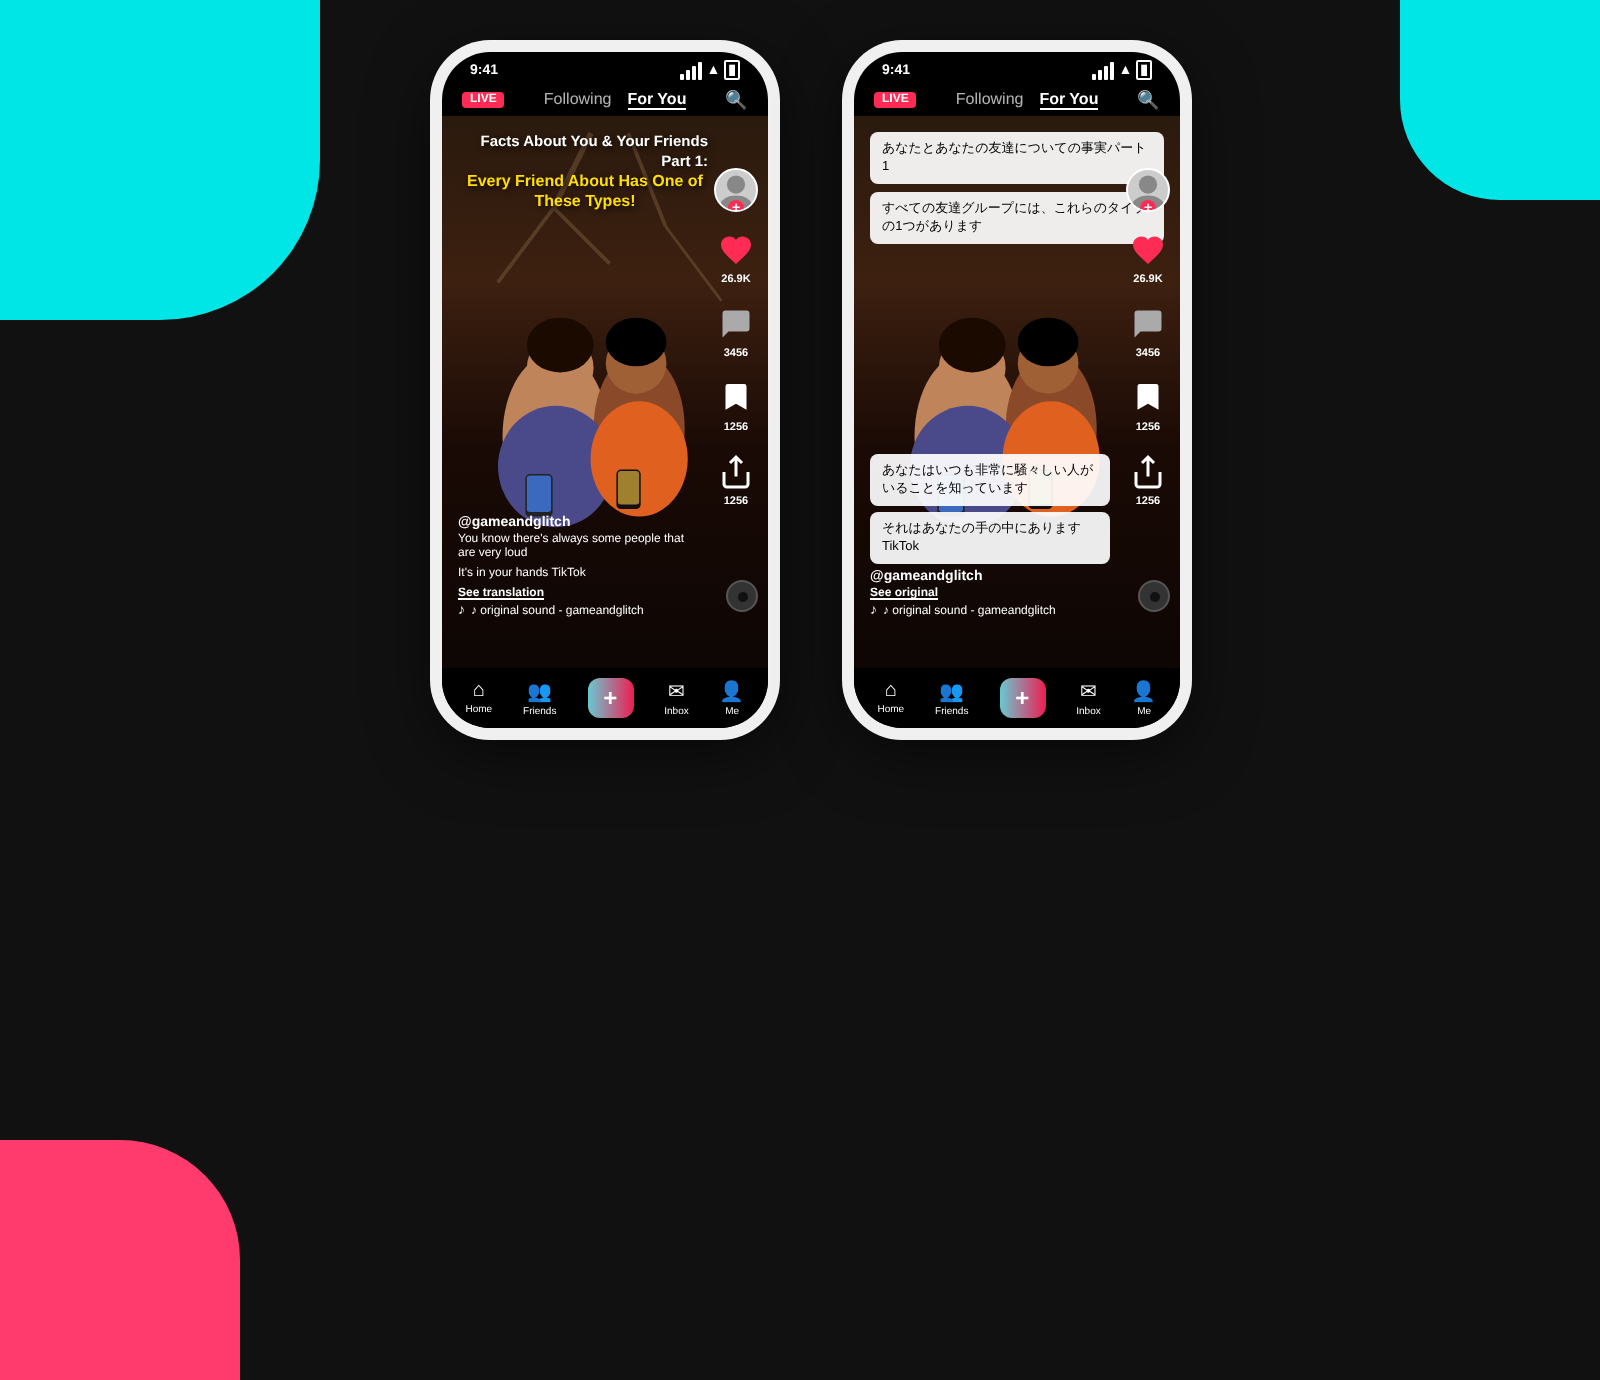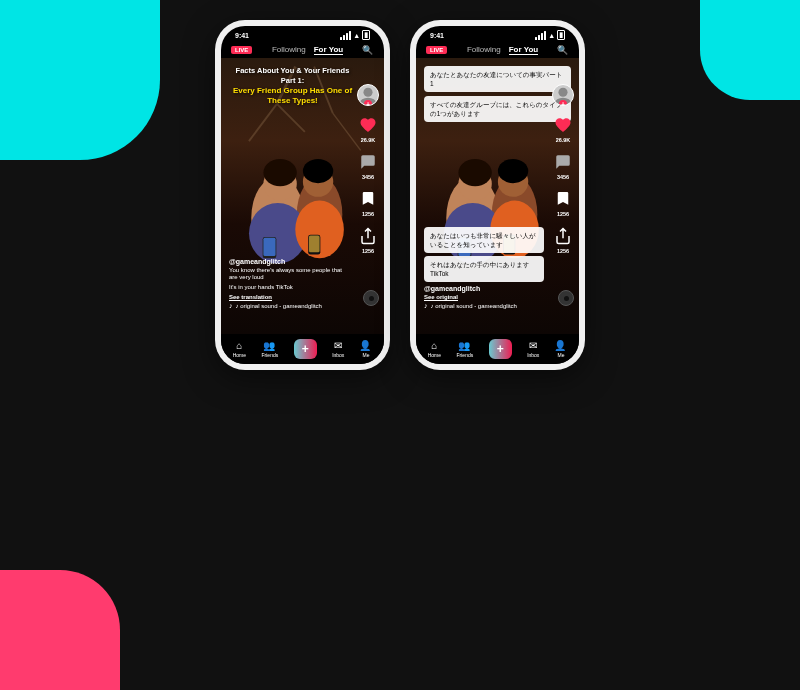--- a/index.html
+++ b/index.html
@@ -46,20 +46,21 @@
 
     
     .phone {
       width: 175px;
       height: 350px;
       background: #f0f0f0;
       border-radius: 30px;
       padding: 6px;
       box-shadow: 0 8px 30px rgba(0,0,0,0.5);
       position: relative;
+      margin-left: 11px;
     }
 
     .phone-inner {
       width: 100%;
       height: 100%;
       background: #000;
       border-radius: 24px;
       overflow: hidden;
       position: relative;
       display: flex;
@@ -169,20 +170,21 @@
       right: 30px;
       text-align: center;
     }
 
     .title-white {
       color: #fff;
       font-size: 7.5px;
       font-weight: 700;
       text-shadow: 1px 1px 3px rgba(0,0,0,0.8);
       line-height: 1.3;
+      text-align: right;
     }
 
     .title-yellow {
       color: #ffde00;
       font-size: 8px;
       font-weight: 800;
       text-shadow: 1px 1px 3px rgba(0,0,0,0.8);
       line-height: 1.3;
     }
 
@@ -440,21 +442,21 @@
           <svg viewBox="0 0 175 100" style="position:absolute;top:0;left:0;width:100%;height:40%;opacity:0.4;">
             <line x1="80" y1="0" x2="60" y2="40" stroke="#8a6a4a" stroke-width="3"></line>
             <line x1="60" y1="40" x2="30" y2="80" stroke="#8a6a4a" stroke-width="2"></line>
             <line x1="60" y1="40" x2="90" y2="70" stroke="#8a6a4a" stroke-width="2"></line>
             <line x1="100" y1="0" x2="120" y2="50" stroke="#8a6a4a" stroke-width="2"></line>
             <line x1="120" y1="50" x2="150" y2="90" stroke="#8a6a4a" stroke-width="1.5"></line>
           </svg>
 
           <div class="title-overlay">
             <div class="title-white">Facts About You &amp; Your Friends Part 1:</div>
-            <div class="title-yellow">Every Friend Group Has One of These Types!</div>
+            <div class="title-yellow">Every Friend About Has One of These Types!</div>
           </div>
 
           <div class="side-actions">
 
             <div class="action-item">
               <div class="avatar-circle">
                 <svg viewBox="0 0 22 22">
                   <circle cx="11" cy="8" r="5" fill="#888"></circle>
                   <ellipse cx="11" cy="20" rx="9" ry="6" fill="#888"></ellipse>
                 </svg>

